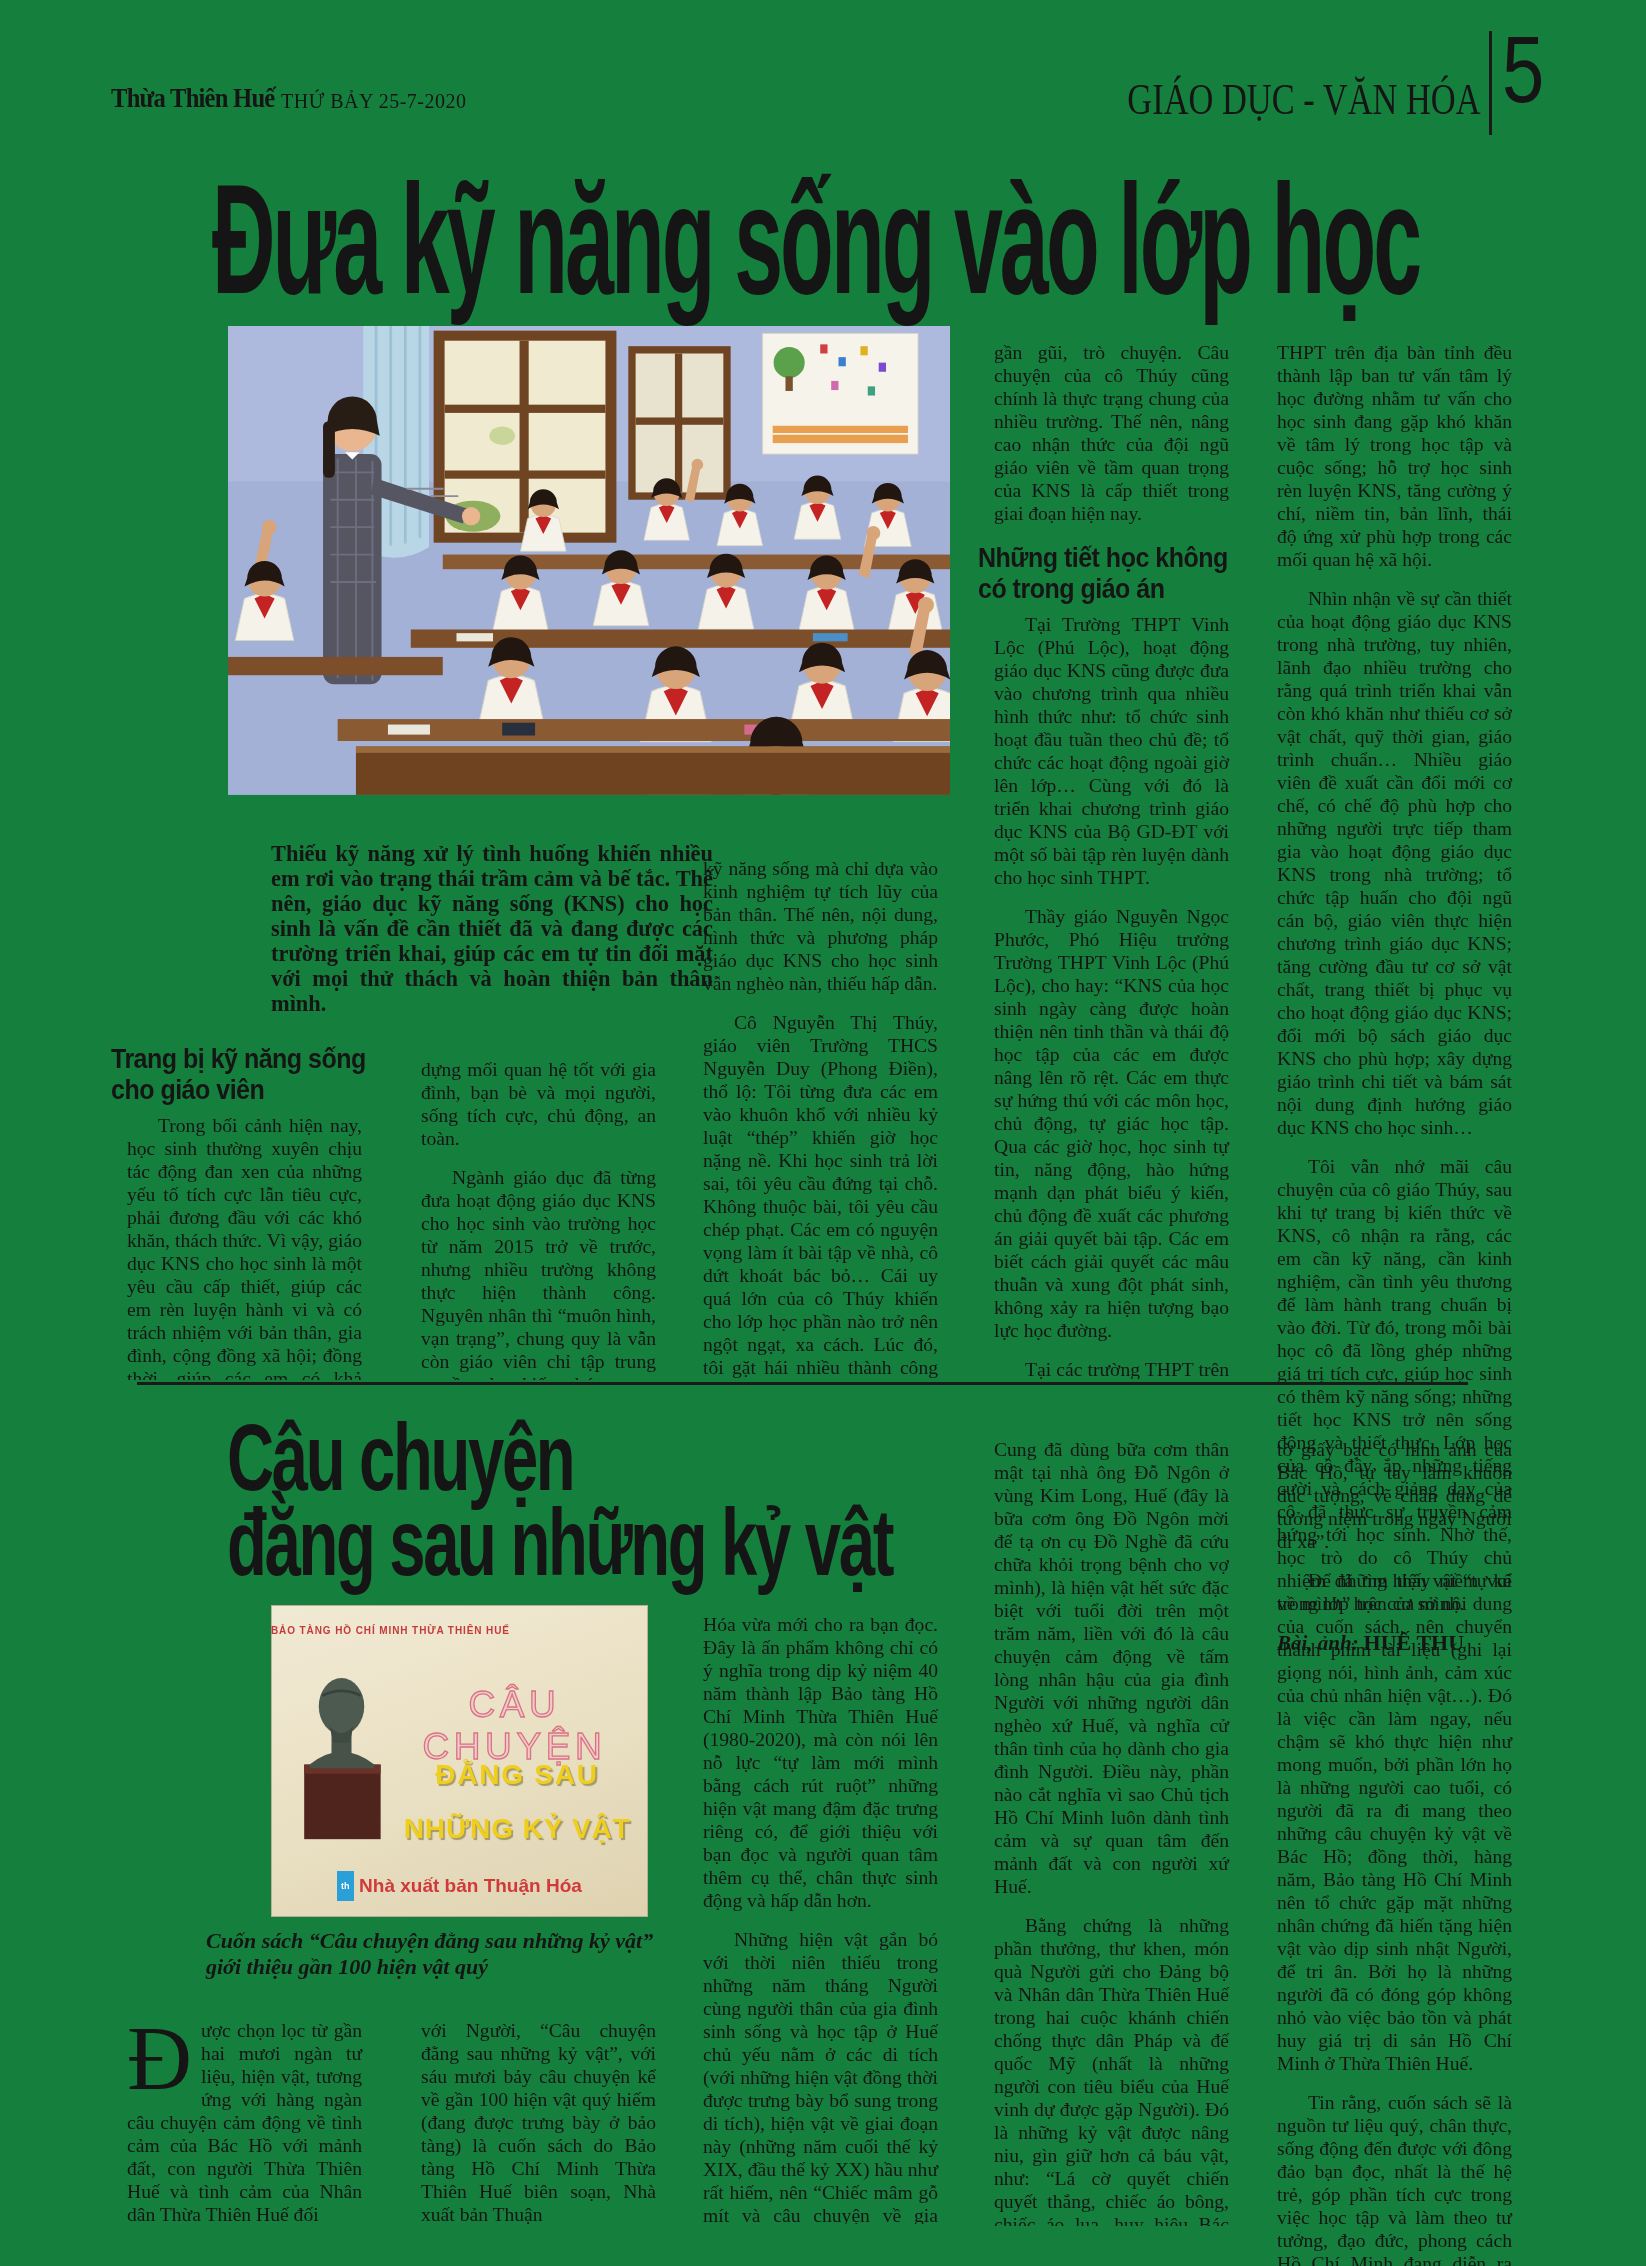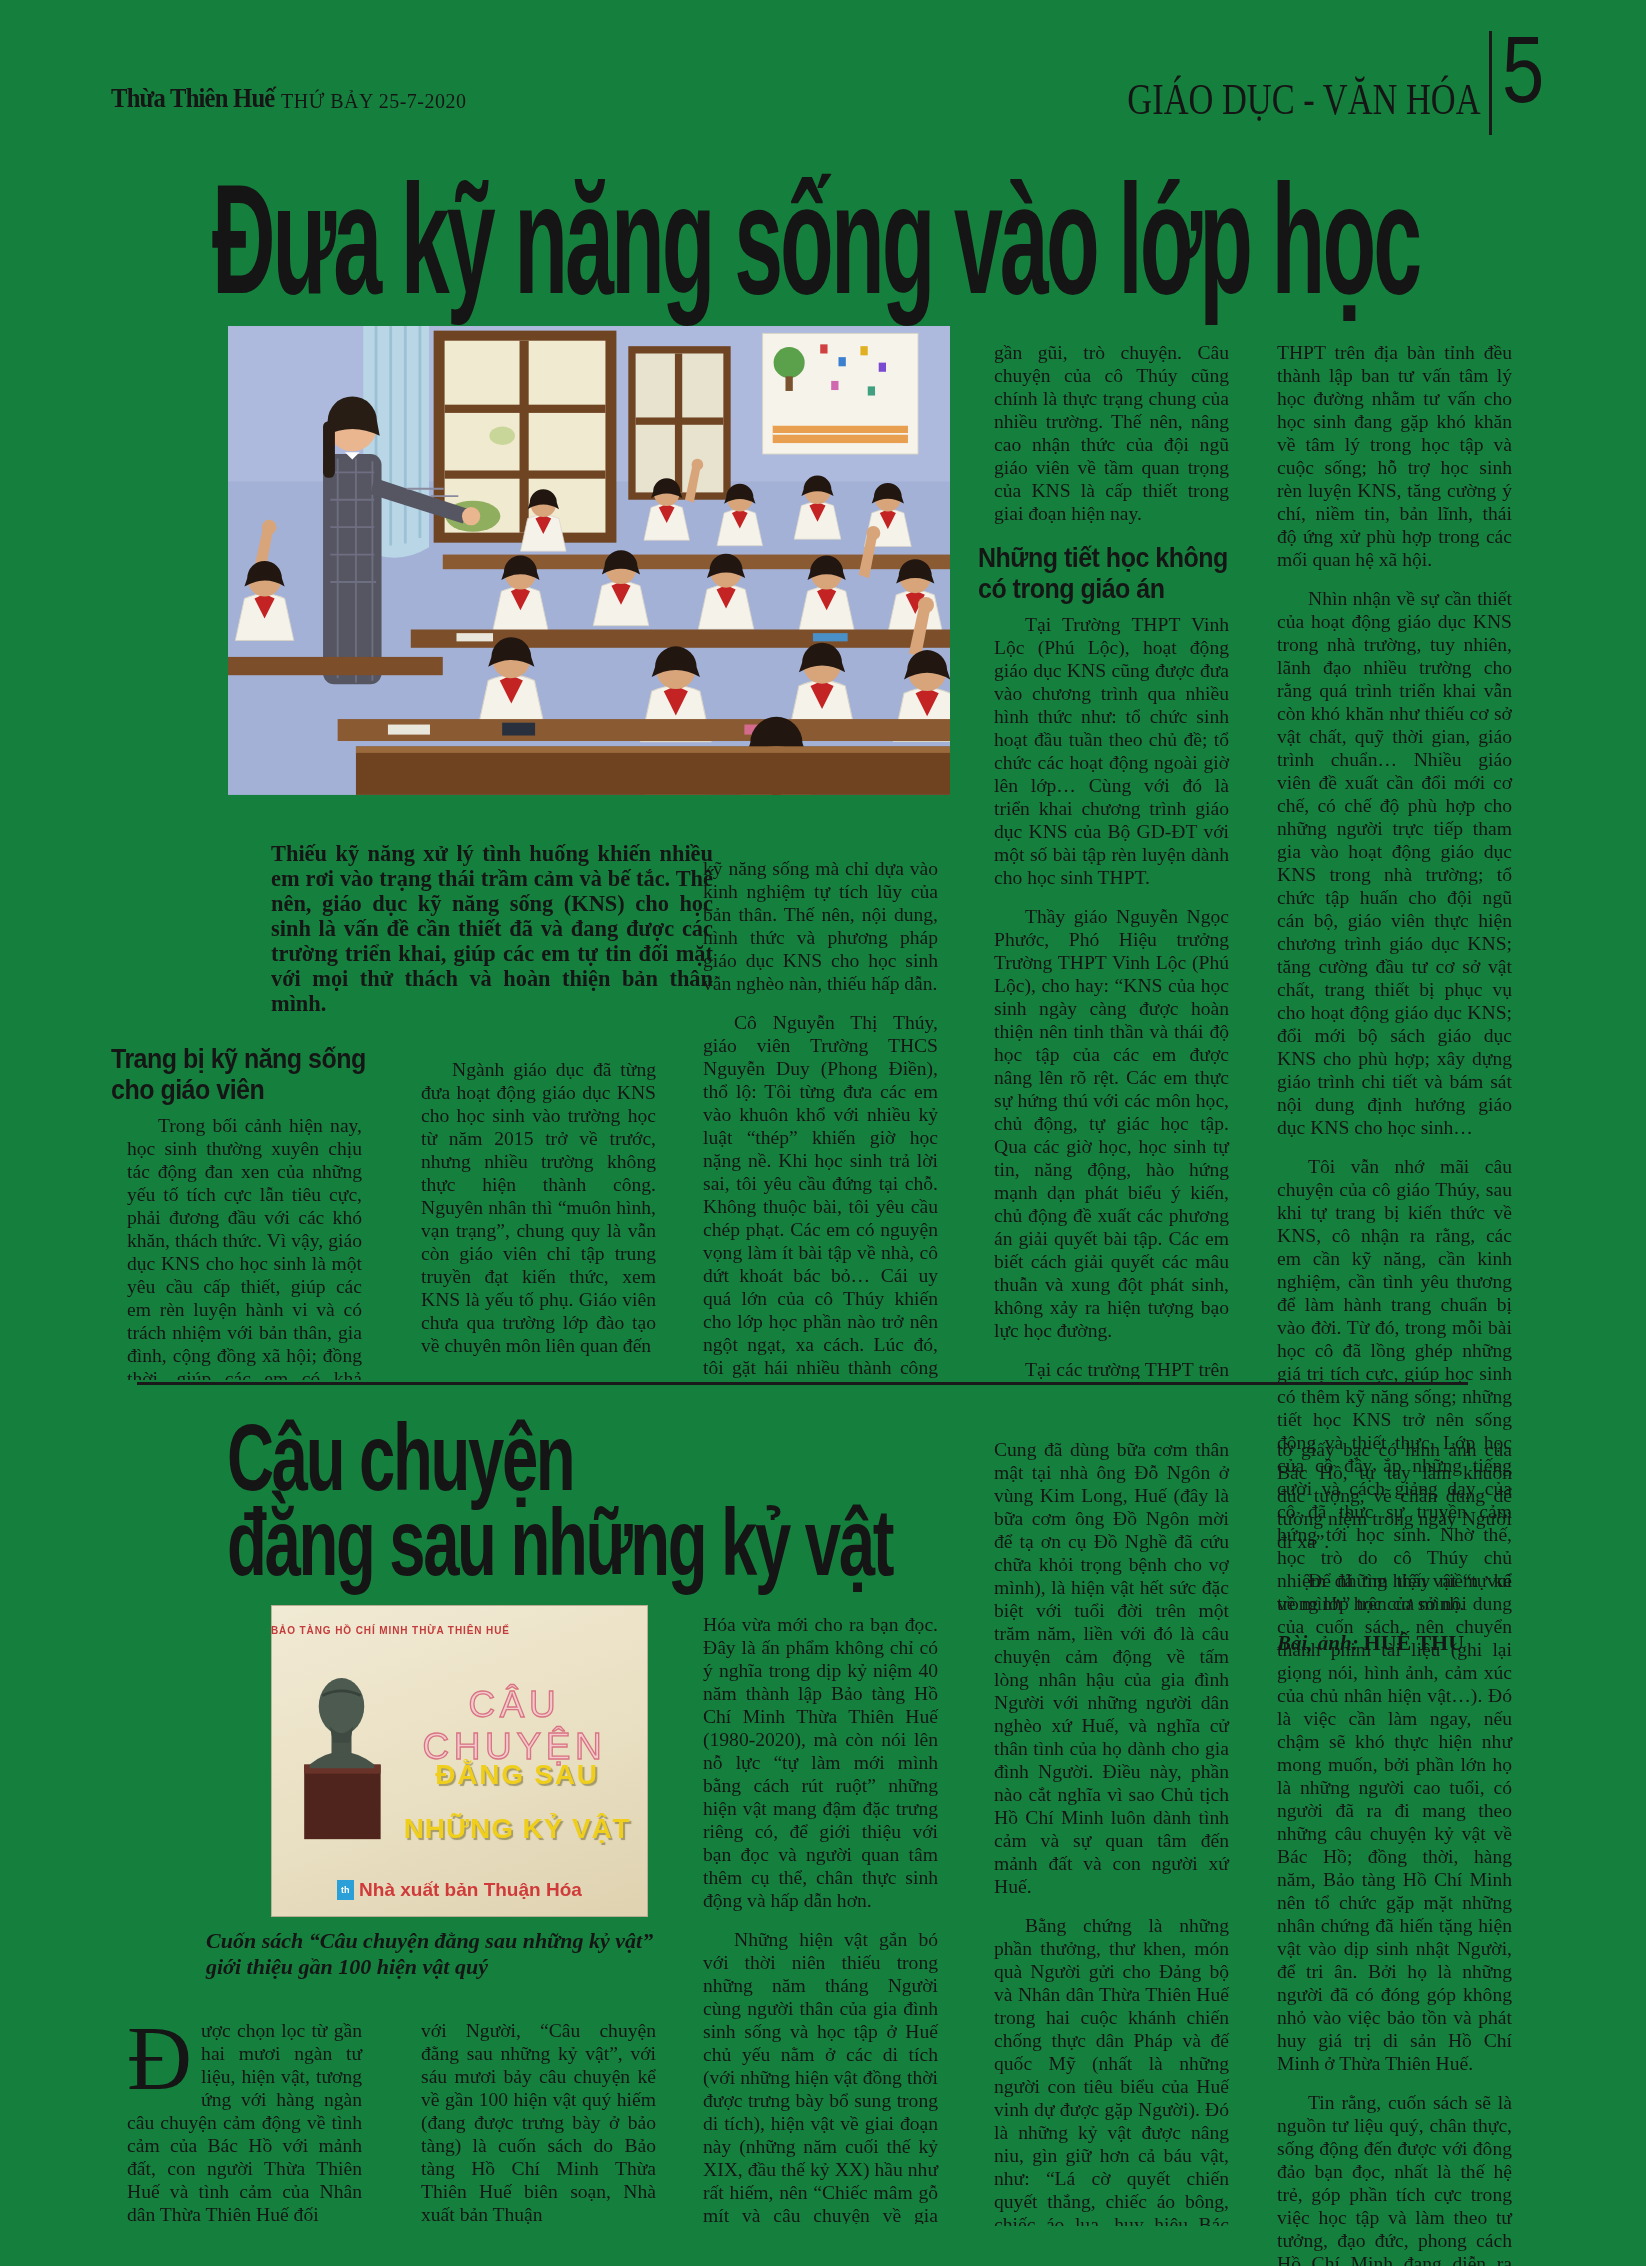--- a/index.html
+++ b/index.html
@@ -52,21 +52,21 @@
         font-family:"Liberation Sans",sans-serif;font-size:37px;letter-spacing:4.6px;
         color:#f2c9ce;-webkit-text-stroke:1.3px #d8737f;font-weight:400;}
   .book .t2{position:absolute;left:137px;right:22px;top:154px;text-align:center;
         font-family:"Liberation Sans",sans-serif;font-weight:bold;font-size:28px;
         color:#f0cf1c;text-shadow:1.8px 1.8px 0.9px rgba(110,100,40,.55);letter-spacing:1.8px;}
   .book .t3{position:absolute;left:119px;right:3.7px;top:208px;text-align:center;
         font-family:"Liberation Sans",sans-serif;font-weight:bold;font-size:28px;
         color:#f0cf1c;text-shadow:1.8px 1.8px 0.9px rgba(110,100,40,.55);letter-spacing:0.9px;}
   .book .pub{position:absolute;left:0;right:0;bottom:16.4px;display:flex;gap:5.5px;
         align-items:center;justify-content:center;}
-  .book .publogo{width:16.4px;height:20px;background:#2a9fd8;color:#fff;
+  .book .publogo{width:16.4px;height:30px;background:#2a9fd8;color:#fff;
         font-family:"Liberation Sans",sans-serif;font-size:9.1px;font-weight:bold;
         display:flex;align-items:center;justify-content:center;}
   .book .pubname{font-family:"Liberation Sans",sans-serif;font-weight:bold;
         font-size:19px;color:#d03a3a;}
 </style>
 </head>
 <body>
 
 <div class="page">
 
@@ -199,20 +199,21 @@
 
 
   <div class="abs lead" style="left:231px;top:841px;width:442px;margin-left:40px;">Thiếu kỹ năng xử lý tình huống khiến nhiều em rơi vào trạng thái trầm cảm và bế tắc. Thế nên, giáo dục kỹ năng sống (KNS) cho học sinh là vấn đề cần thiết đã và đang được các trường triển khai, giúp các em tự tin đối mặt với mọi thử thách và hoàn thiện bản thân mình.</div>
 
   <div class="abs bodycol clip" style="left:111px;top:1038px;width:267px;height:342px;">
     <p class="subhead">Trang bị kỹ năng sống cho giáo viên</p>
     <p>Trong bối cảnh hiện nay, học sinh thường xuyên chịu tác động đan xen của những yếu tố tích cực lẫn tiêu cực, phải đương đầu với các khó khăn, thách thức. Vì vậy, giáo dục KNS cho học sinh là một yêu cầu cấp thiết, giúp các em rèn luyện hành vi và có trách nhiệm với bản thân, gia đình, cộng đồng xã hội; đồng thời, giúp các em có khả năng ứng phó tích cực trước các tình huống của cuộc sống, xây</p>
   </div>
 
   <div class="abs bodycol clip" style="left:405px;top:1042px;width:267px;height:338px;">
+    <p class="cont">dựng mối quan hệ tốt với gia đình, bạn bè và mọi người, sống tích cực, chủ động, an toàn.</p>
     <p>Ngành giáo dục đã từng đưa hoạt động giáo dục KNS cho học sinh vào trường học từ năm 2015 trở về trước, nhưng nhiều trường không thực hiện thành công. Nguyên nhân thì “muôn hình, vạn trạng”, chung quy là vẫn còn giáo viên chỉ tập trung truyền đạt kiến thức, xem KNS là yếu tố phụ. Giáo viên chưa qua trường lớp đào tạo về chuyên môn liên quan đến</p>
   </div>
 
   <div class="abs bodycol clip" style="left:687px;top:841px;width:267px;height:541px;">
     <p class="cont">kỹ năng sống mà chỉ dựa vào kinh nghiệm tự tích lũy của bản thân. Thế nên, nội dung, hình thức và phương pháp giáo dục KNS cho học sinh vẫn nghèo nàn, thiếu hấp dẫn.</p>
     <p>Cô Nguyễn Thị Thúy, giáo viên Trường THCS Nguyễn Duy (Phong Điền), thổ lộ: Tôi từng đưa các em vào khuôn khổ với nhiều kỷ luật “thép” khiến giờ học nặng nề. Khi học sinh trả lời sai, tôi yêu cầu đứng tại chỗ. Không thuộc bài, tôi yêu cầu chép phạt. Các em có nguyện vọng làm ít bài tập về nhà, cô dứt khoát bác bỏ… Cái uy quá lớn của cô Thúy khiến cho lớp học phần nào trở nên ngột ngạt, xa cách. Lúc đó, tôi gặt hái nhiều thành công như luyện được nhiều học sinh giỏi đạt giải, các em học hành nghiêm túc. Nhưng, cô và trò vẫn giữ khoảng cách khi các em ít</p>
   </div>
 
   <div class="abs bodycol clip" style="left:978px;top:325px;width:267px;height:1054px;">
     <p class="cont">gần gũi, trò chuyện. Câu chuyện của cô Thúy cũng chính là thực trạng chung của nhiều trường. Thế nên, nâng cao nhận thức của đội ngũ giáo viên về tầm quan trọng của KNS là cấp thiết trong giai đoạn hiện nay.</p>

